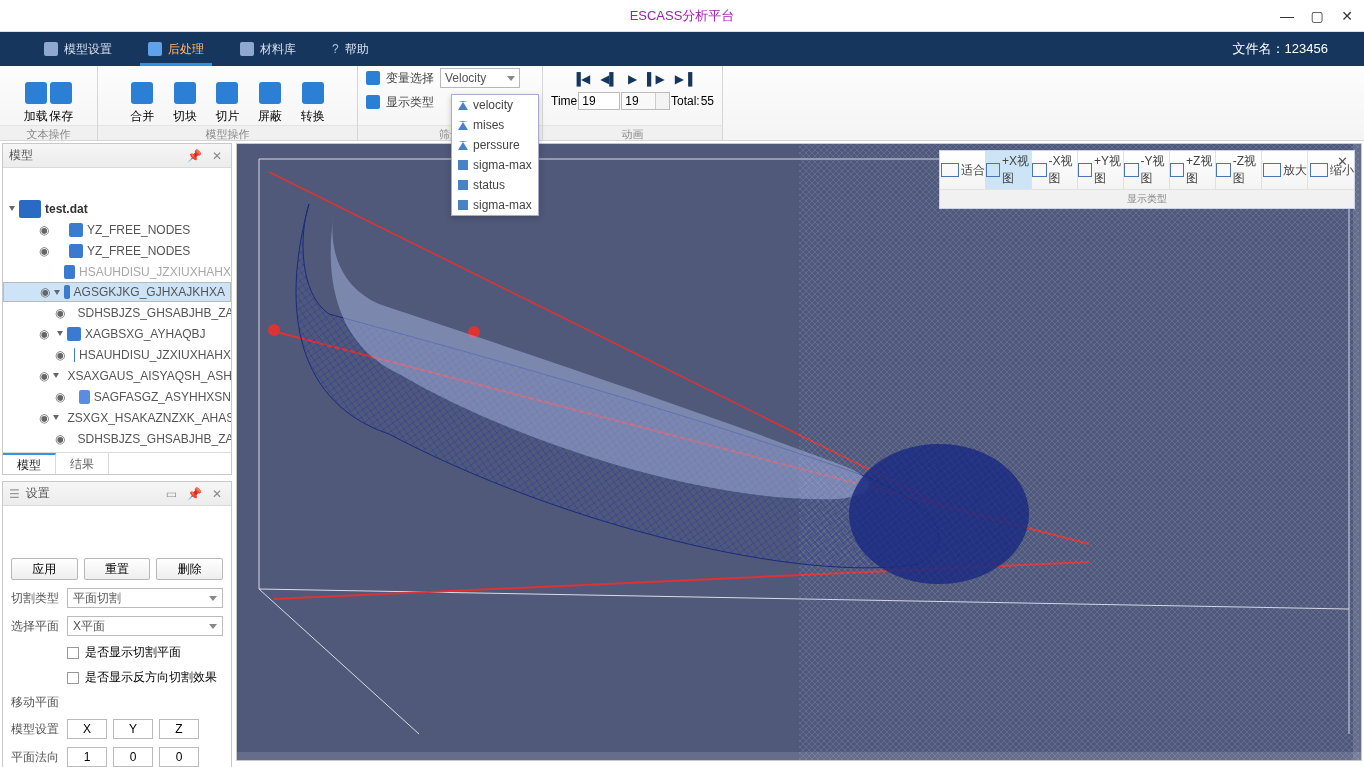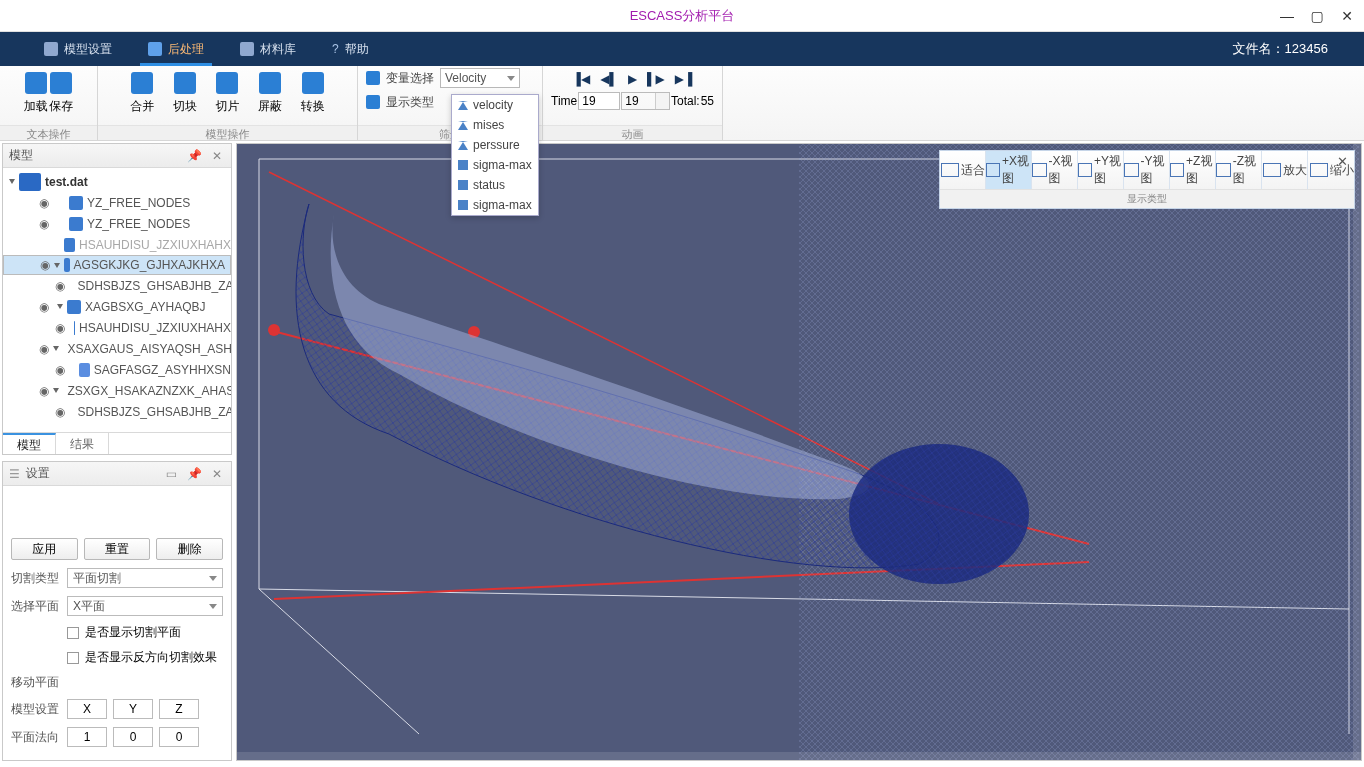--- a/index.html
+++ b/index.html
@@ -14,21 +14,21 @@
 
 .menubar { height:34px; background:#17365d; display:flex; align-items:stretch; color:#fff; padding:0 26px; }
 .menu-item { padding:0 18px; display:flex; align-items:center; gap:6px; cursor:pointer; color:#d6e0ee; }
 .menu-item.active { position:relative; color:#fdba74; }
 .menu-item.active::after { content:""; position:absolute; bottom:0; left:10px; right:10px; height:3px; background:#2f8fe4; }
 .file-label { margin-left:auto; padding-right:10px; display:flex; align-items:center; color:#fff; font-size:13px; }
 
 
 .ribbon { height:75px; background:linear-gradient(#fdfdfd,#f4f4f4); border-bottom:1px solid #d6d6d6; display:flex; position:relative; }
 .ribbon-group { border-right:1px solid #d6d6d6; display:flex; flex-direction:column; }
-.ribbon-icons { display:flex; flex:1; padding:4px 23px 0; }
+.ribbon-icons { display:flex; flex:1; padding:4px 23px 0;align-items:flex-end; }
 .ribbon-btn { width:46px; display:flex; flex-direction:column; align-items:center; gap:4px; cursor:pointer; padding-top:2px; }
 .ribbon-btn .ico { width:22px; height:22px; background:#2b7fd4; border-radius:3px; }
 .ribbon-label { text-align:center; color:#888; background:#f0f0f0; border-top:1px solid #e3e3e3; height:15px; line-height:16px; font-size:11px; }
 .ribbon-field-row { display:flex; align-items:center; gap:6px; height:24px; padding:2px 8px; }
 .ribbon-field-row .lbl { color:#444; }
 .ico-sm { width:14px; height:14px; background:#2b7fd4; display:inline-block; border-radius:2px; }
 .combo { width:80px; height:20px; border:1px solid #b8b8b8; background:#fff; display:flex; align-items:center; padding:0 4px; justify-content:space-between; color:#555; }
 .tri-dn { width:0; height:0; border-left:4px solid transparent; border-right:4px solid transparent; border-top:5px solid #888; }
 
 
@@ -43,21 +43,21 @@
 .anim-controls { display:flex; gap:10px; align-items:center; color:#17365d; font-size:14px; padding:6px 12px 2px; justify-content:center; }
 .anim-controls span { cursor:pointer; }
 
 
 .main { display:flex; height:622px; padding:2px; gap:4px; }
 .left { width:230px; display:flex; flex-direction:column; gap:6px; }
 .panel { border:1px solid #c9c9c9; background:#fff; display:flex; flex-direction:column; }
 .panel-head { height:24px; background:linear-gradient(#f6f6f6,#ececec); border-bottom:1px solid #d9d9d9; display:flex; align-items:center; padding:0 6px; gap:4px; color:#555; }
 .panel-head .title { flex:1; }
 .panel-head .act { color:#888; cursor:pointer; padding:0 3px; font-size:12px; }
-.tree { flex:1; overflow:auto; padding:3px 0; }
+.tree { flex:1; overflow:auto; padding:3px 0;margin-top:27px; }
 .tree-row { display:flex; align-items:center; height:21px; gap:4px; color:#555; cursor:pointer; white-space:nowrap; overflow:hidden; font-size:11px; }
 .tree-row.sel { background:#cde4f7; }
 .eye { width:14px; height:14px; margin-left:4px; color:#666; }
 .caret { width:0; height:0; border-left:3px solid transparent; border-right:3px solid transparent; border-top:5px solid #666; }
 .node-ico { width:14px; height:14px; background:#3b7bcf; border-radius:2px; }
 .node-ico.big { width:22px; height:18px; background:#2a69c4; }
 .tree-row.dim { color:#a8a8a8; }
 .tabs { height:22px; display:flex; border-top:1px solid #d9d9d9; }
 .tab { padding:0 14px; line-height:22px; border-right:1px solid #d9d9d9; color:#666; cursor:pointer; }
 .tab.active { background:#fff; color:#222; border-top:2px solid #3a92e0; line-height:20px; }

